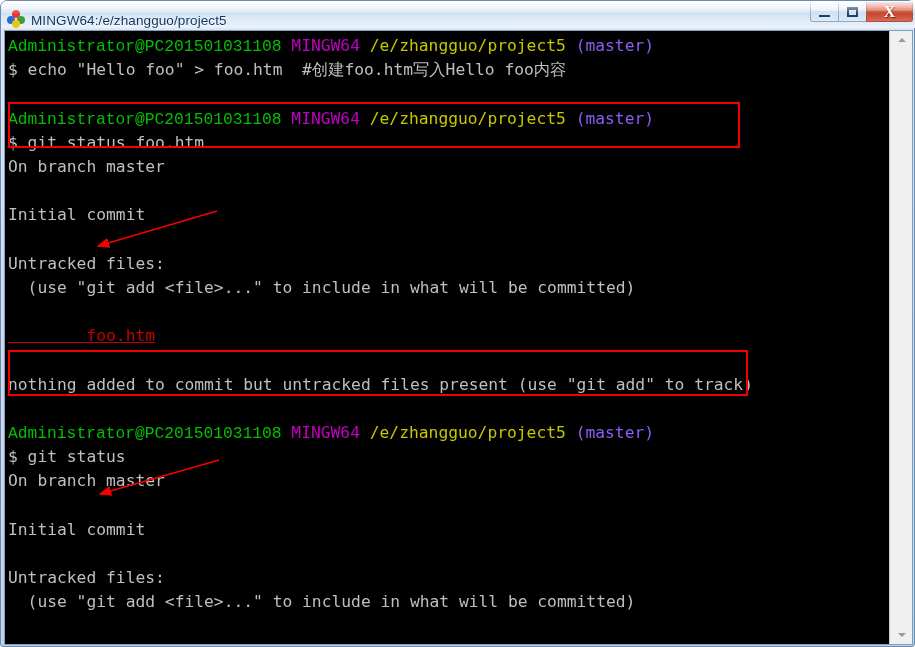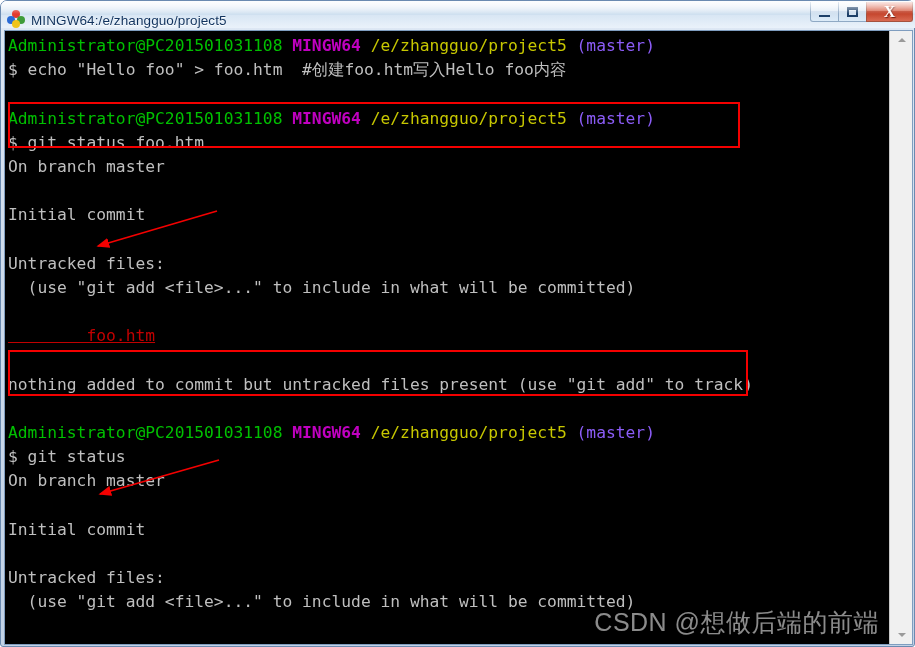--- a/index.html
+++ b/index.html
@@ -145,22 +145,22 @@
     width: 878px;
     font-family: "DejaVu Sans Mono", "Liberation Mono", monospace;
     font-size: 16.3px;
     line-height: 24.2px;
     white-space: pre;
     color: #bfbfbf;
   }
   .line { height: 24.2px; }
 
   
-  .c-green   { color: #00c000; }
-  .c-magenta { color: #c000c0; font-weight: bold; }
+  .c-green   { color: #00c000; font-family: Liberation Mono, monospace; }
+  .c-magenta { color: #c000c0; }
   .c-yellow  { color: #c7c700; }
   .c-cyan    { color: #8b5cf6; }
   .c-white   { color: #bfbfbf; }
   .c-red     { color: #c00000; text-decoration: underline; }
 
   
   .scrollbar {
     position: absolute;
     right: 0; top: 0;
     width: 23px; height: 613px;
@@ -262,15 +262,14 @@
     <div class="scrollbar">
       <div class="sb-arrow">
         <div class="tri"></div>
       </div>
       <div class="sb-track"></div>
       <div class="sb-arrow down">
         <div class="tri"></div>
       </div>
     </div>
 
-    <div class="watermark">CSDN @想做后端的前端</div>
   </div>
 </div>
 
 </body></html>

